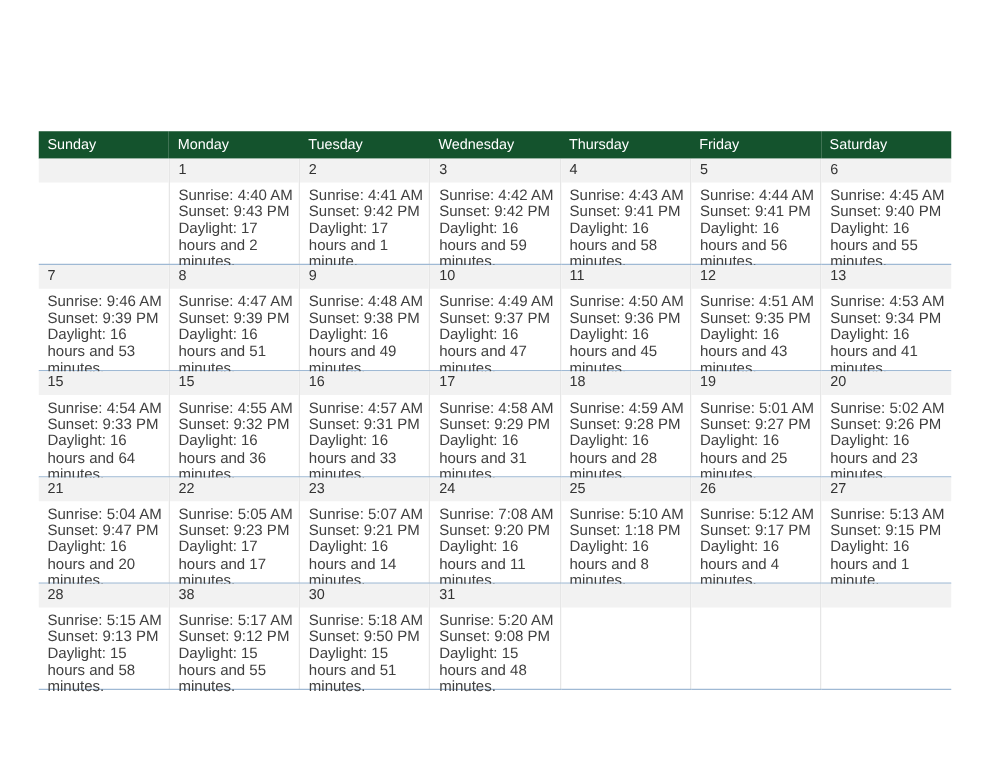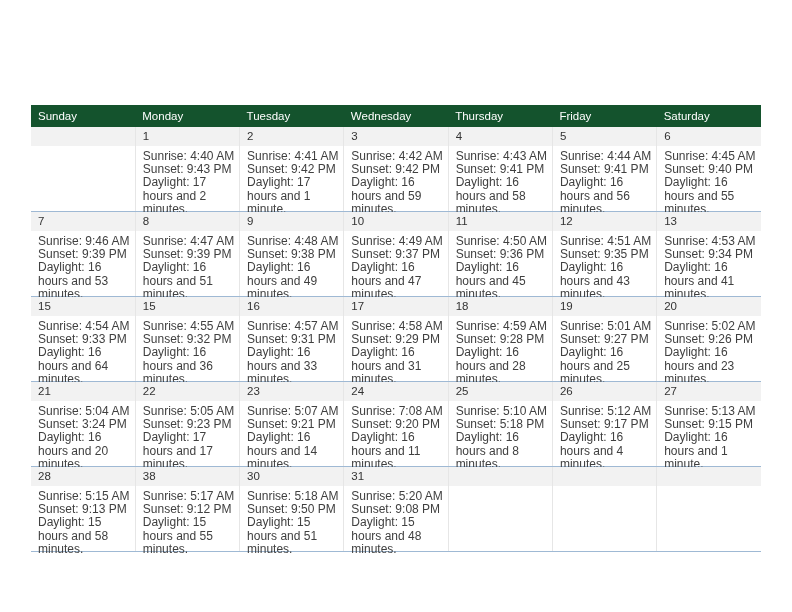--- a/index.html
+++ b/index.html
@@ -376,21 +376,21 @@
               </div>
             </div>
           </td>
         </tr>
         <tr class="week-row">
           <td>
             <div class="cell-inner">
               <span class="daynum">21</span>
               <div class="details">
                 <div>Sunrise: 5:04 AM</div>
-                <div>Sunset: 3:24 PM</div>
+                <div>Sunset: 9:47 PM</div>
                 <div class="daylight">Daylight: 16 hours and 20 minutes.</div>
               </div>
             </div>
           </td>
           <td>
             <div class="cell-inner">
               <span class="daynum">22</span>
               <div class="details">
                 <div>Sunrise: 5:05 AM</div>
                 <div>Sunset: 9:23 PM</div>
@@ -416,21 +416,21 @@
                 <div>Sunset: 9:20 PM</div>
                 <div class="daylight">Daylight: 16 hours and 11 minutes.</div>
               </div>
             </div>
           </td>
           <td>
             <div class="cell-inner">
               <span class="daynum">25</span>
               <div class="details">
                 <div>Sunrise: 5:10 AM</div>
-                <div>Sunset: 5:18 PM</div>
+                <div>Sunset: 1:18 PM</div>
                 <div class="daylight">Daylight: 16 hours and 8 minutes.</div>
               </div>
             </div>
           </td>
           <td>
             <div class="cell-inner">
               <span class="daynum">26</span>
               <div class="details">
                 <div>Sunrise: 5:12 AM</div>
                 <div>Sunset: 9:17 PM</div>

